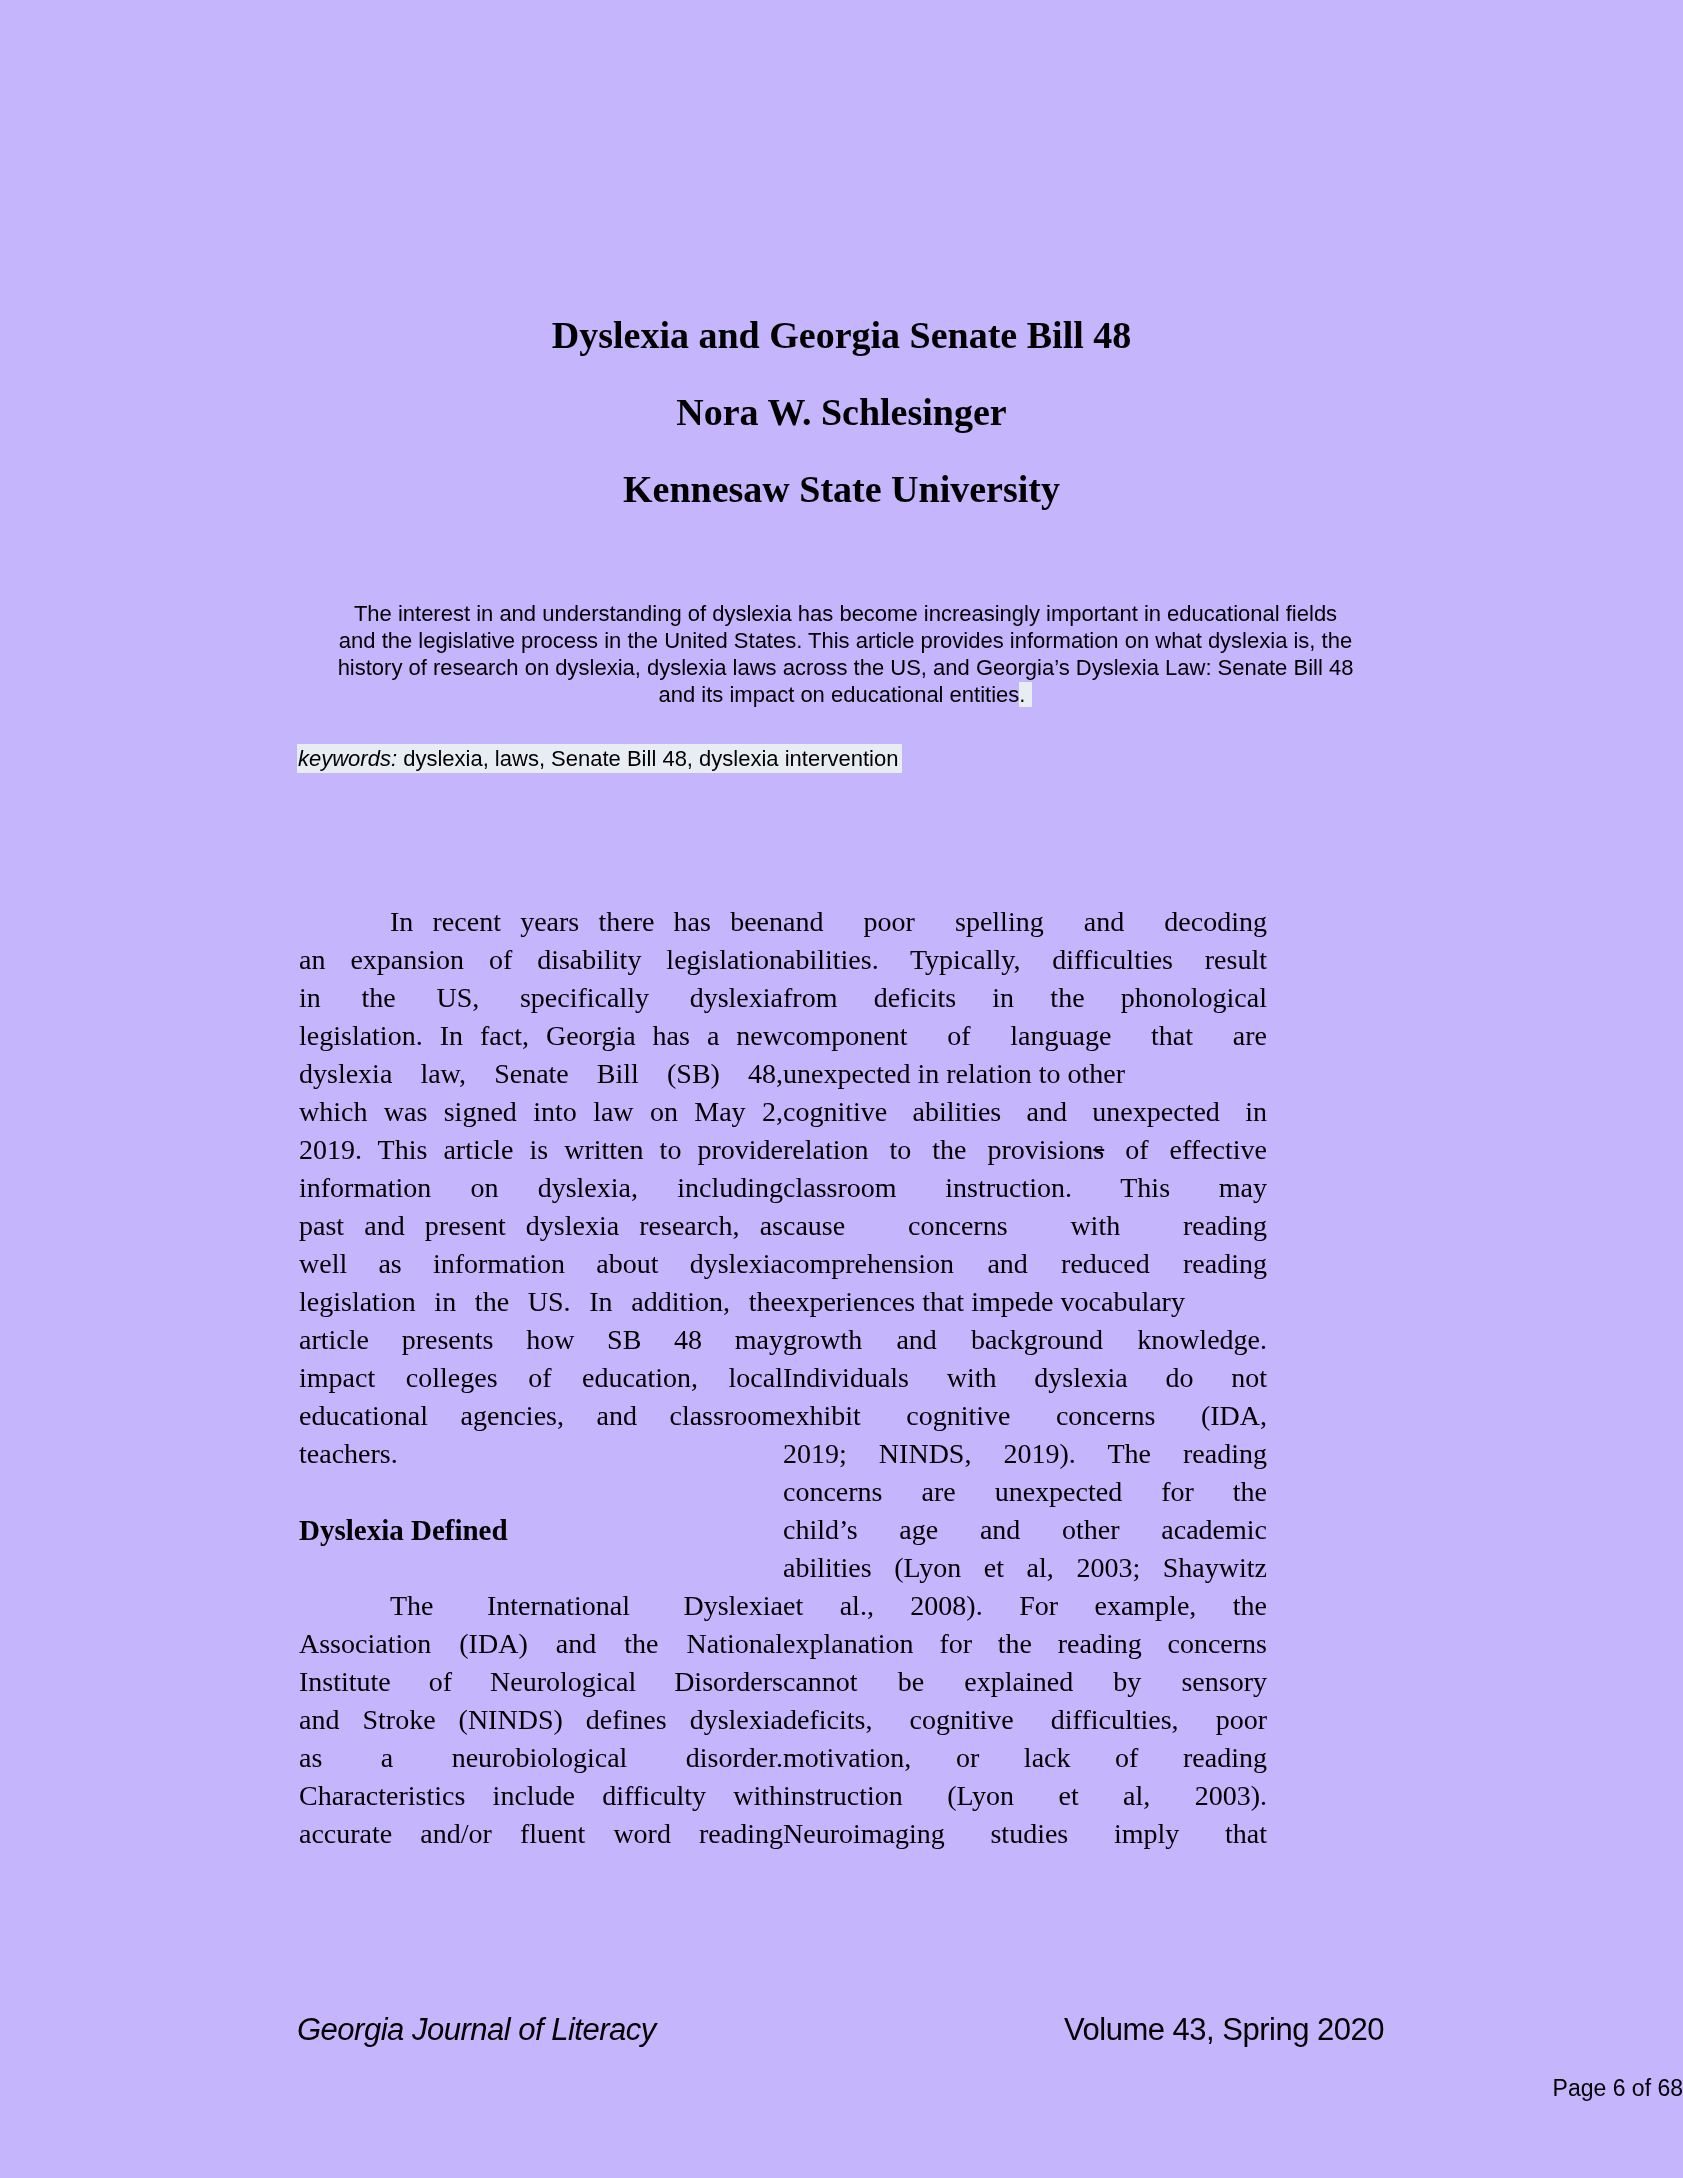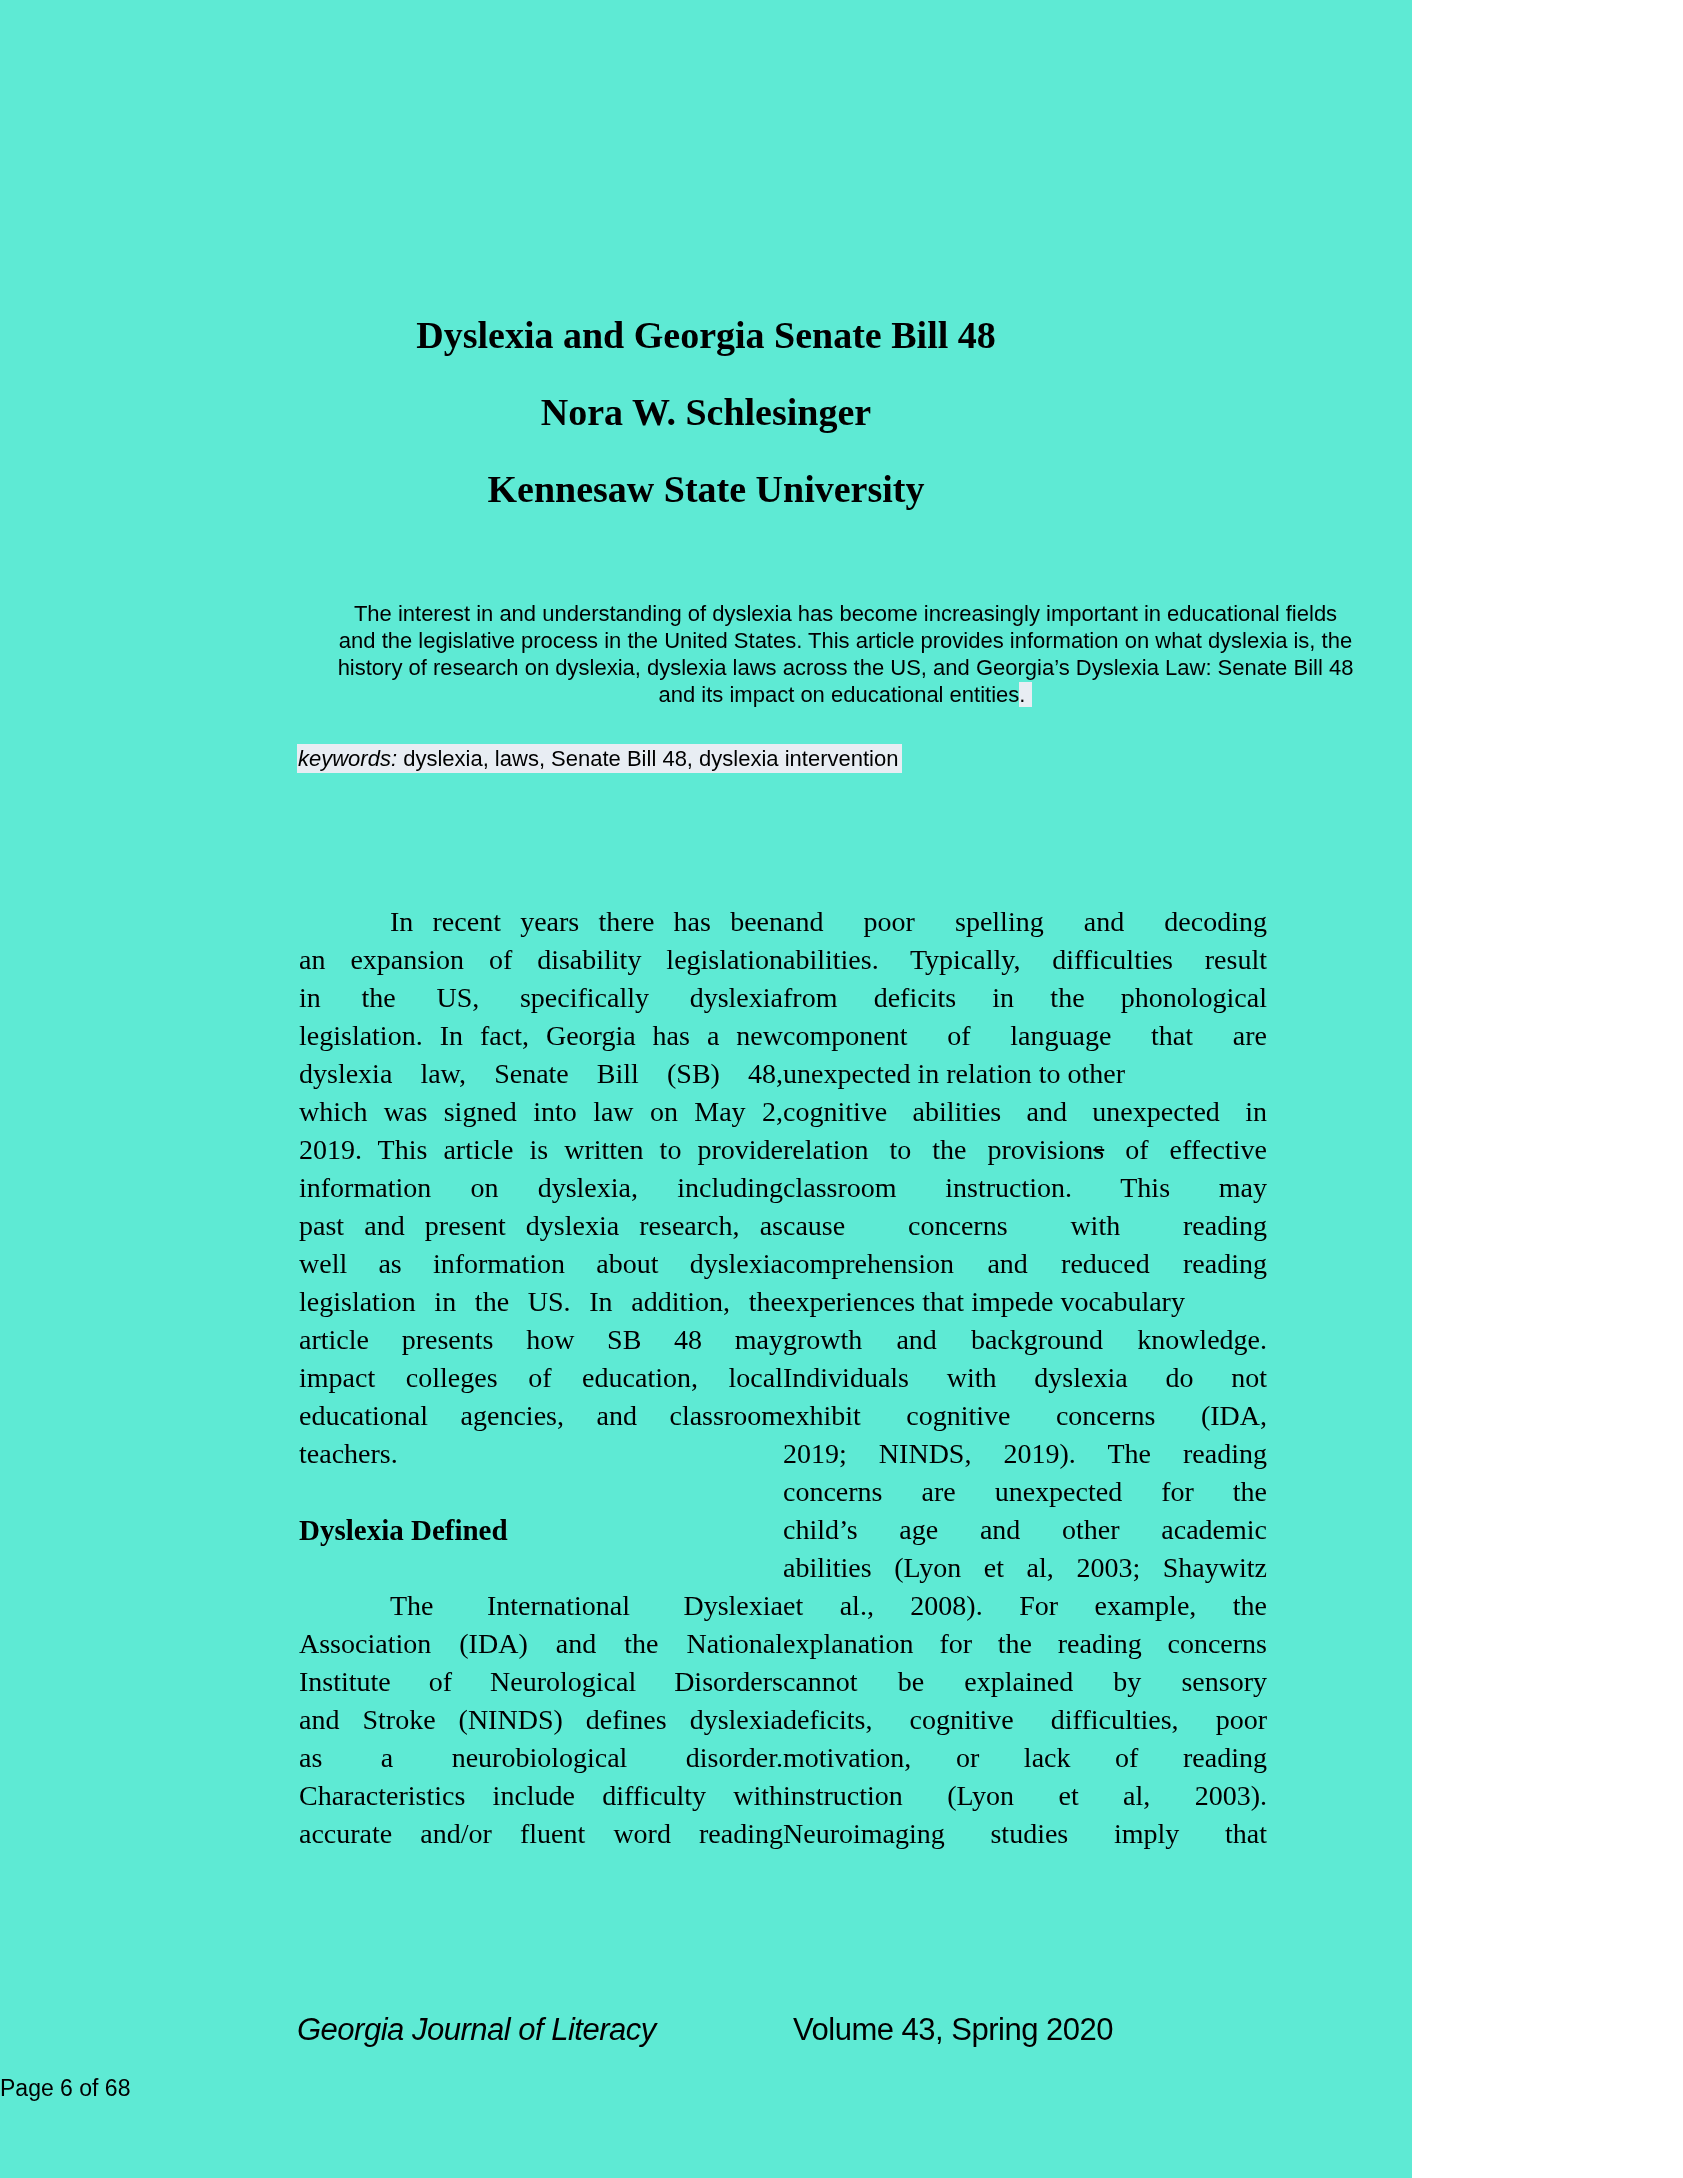--- a/index.html
+++ b/index.html
@@ -1,20 +1,20 @@
 <!DOCTYPE html>
 <html><head>
 <meta charset="utf-8">
 <style>
   html, body { margin: 0; padding: 0; background: #ffffff; }
   .page {
     position: relative;
-    width: 1412px;
+    width: 1683px;
     height: 2178px;
-    background: #5eead4;
+    background: #c4b5fd;
     color: #000000;
     overflow: hidden;
     font-family: "Liberation Serif", "DejaVu Serif", serif;
   }
 
   
   .title-block {
     position: absolute;
     top: 297px;
     left: 0;
@@ -93,21 +93,21 @@
     right: 299px;
     font-family: "Liberation Sans", "DejaVu Sans", sans-serif;
     font-size: 31px;
     letter-spacing: -0.5px;
   }
   .footer-page {
     position: absolute;
     top: 2075px;
     left: 0;
     width: 100%;
-    text-align: left;
+    text-align: right;
     font-family: "Liberation Sans", "DejaVu Sans", sans-serif;
     font-size: 23px;
   }
 </style>
 </head>
 <body>
 
 <div class="page">
 
   <div class="title-block">

